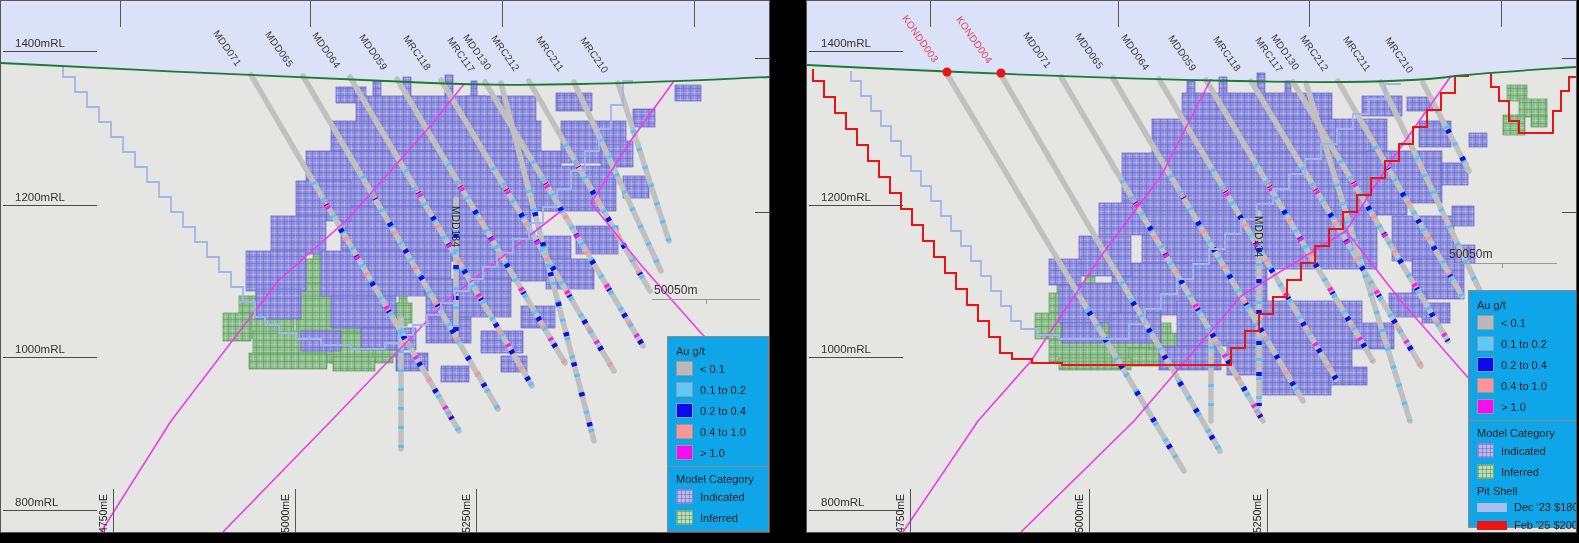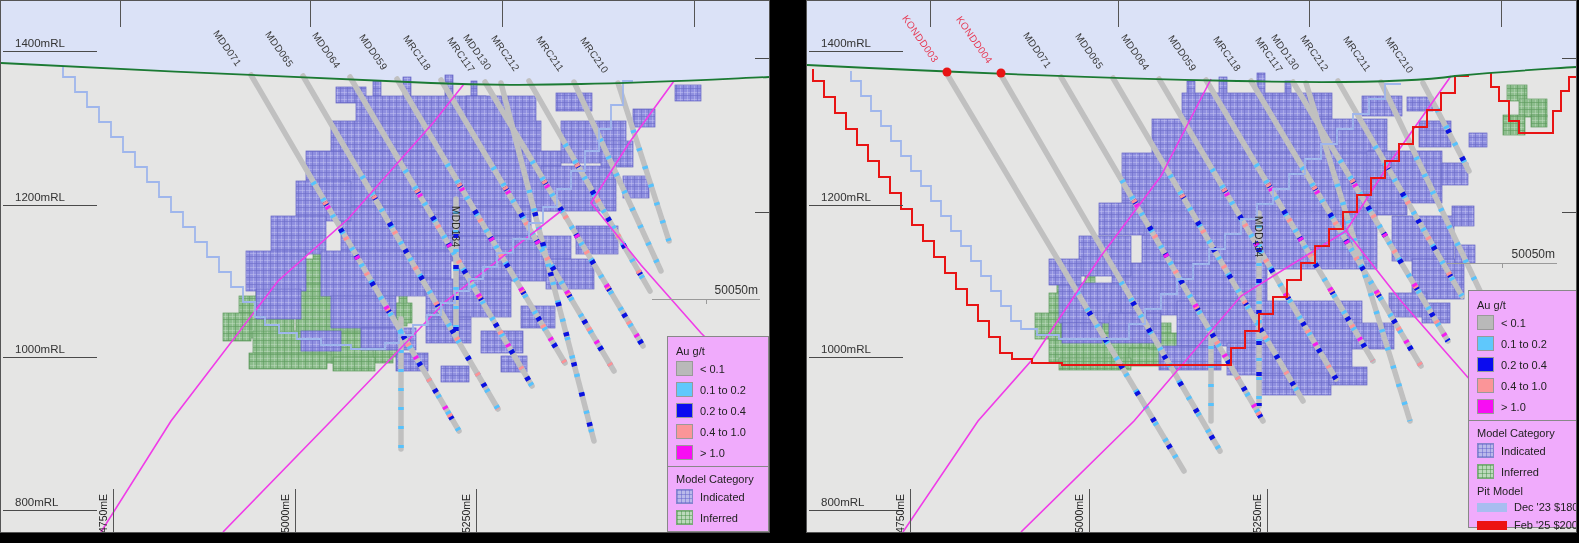--- a/index.html
+++ b/index.html
@@ -17,25 +17,25 @@
       transform:rotate(55deg);transform-origin:0 0;letter-spacing:.3px;}
   .dh-red{color:#e63b55;}
   .dhv{position:absolute;font-size:10px;color:#2a2a2a;white-space:nowrap;
       transform:rotate(90deg);transform-origin:0 0;letter-spacing:.3px;}
   .tickTop{position:absolute;top:0;width:1px;height:26px;background:#555;}
   .tickE{position:absolute;width:1px;height:43px;background:#555;}
   .redge{position:absolute;width:14px;height:1px;background:#4a4a4a;}
   .mE{position:absolute;writing-mode:vertical-rl;transform:rotate(180deg);
       font-size:10.5px;color:#222;height:50px;line-height:14px;}
   .scalebar{position:absolute;font-size:12px;color:#333;}
-  .sb-labels{display:flex;justify-content:flex-end;padding:0 2px 2px 2px;}
+  .sb-labels{display:flex;justify-content:flex-start;padding:0 2px 2px 2px;}
   .sb-line{border-top:1px solid #9a9a9a;position:relative;height:5px;}
   .sb-mid{position:absolute;left:50%;top:0;width:1px;height:4px;background:#9a9a9a;}
   
-  .legend{position:absolute;background:#f0abfc;border:1px solid #888;
+  .legend{position:absolute;background:#0ea5e9;border:1px solid #888;
           font-size:11px;color:#222;padding:6px 6px 4px 8px;box-sizing:border-box;}
   .lg-title{margin:2px 0 4px 0;}
   .lg-row{display:flex;align-items:center;margin:0 0 6px 0;}
   .lg-row .lbl{margin-left:7px;white-space:nowrap;text-align:center;}
   .lg-div{border-top:1px solid #888;margin:4px -6px 6px -8px;}
   .sw{display:inline-block;width:15px;height:13px;border:1px solid #999;flex:0 0 auto;}
   .sw-gray{background:#b9b9b9;}
   .sw-cyan{background:#5fc8fc;}
   .sw-blue{background:#0b0bef;}
   .sw-salmon{background:#fb9598;}
@@ -517,21 +517,21 @@
       <div class="lg-div"></div>
       <div class="lg-title">Model Category</div>
       <div class="lg-row">
           <span class="sw sw-ind"></span>
           <span class="lbl">Indicated</span>
         </div>
       <div class="lg-row">
           <span class="sw sw-inf"></span>
           <span class="lbl">Inferred</span>
         </div>
-      <div class="lg-title">Pit Model</div>
+      <div class="lg-title">Pit Shell</div>
       <div class="lg-row">
           <span class="sw-bar bar-dec23R"></span>
           <span class="lbl">Dec '23 $1800/oz</span>
         </div>
       <div class="lg-row">
           <span class="sw-bar bar-feb25"></span>
           <span class="lbl">Feb '25 $2000/oz</span>
         </div>
     </div>
   </div>

